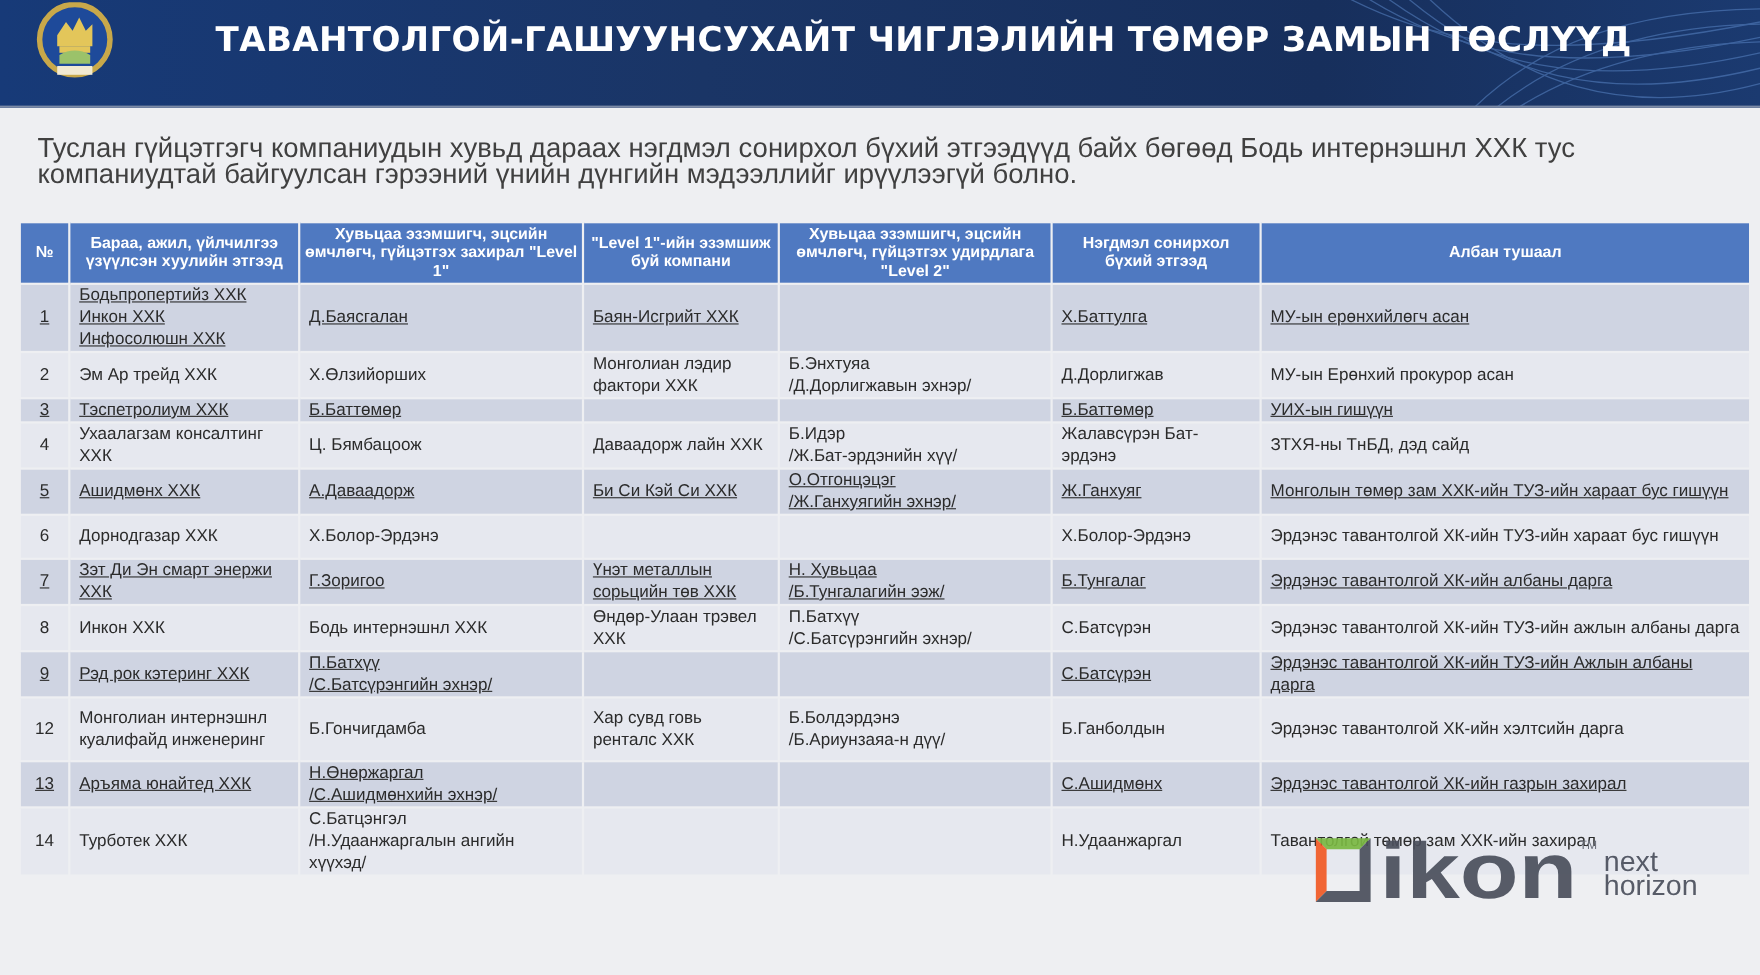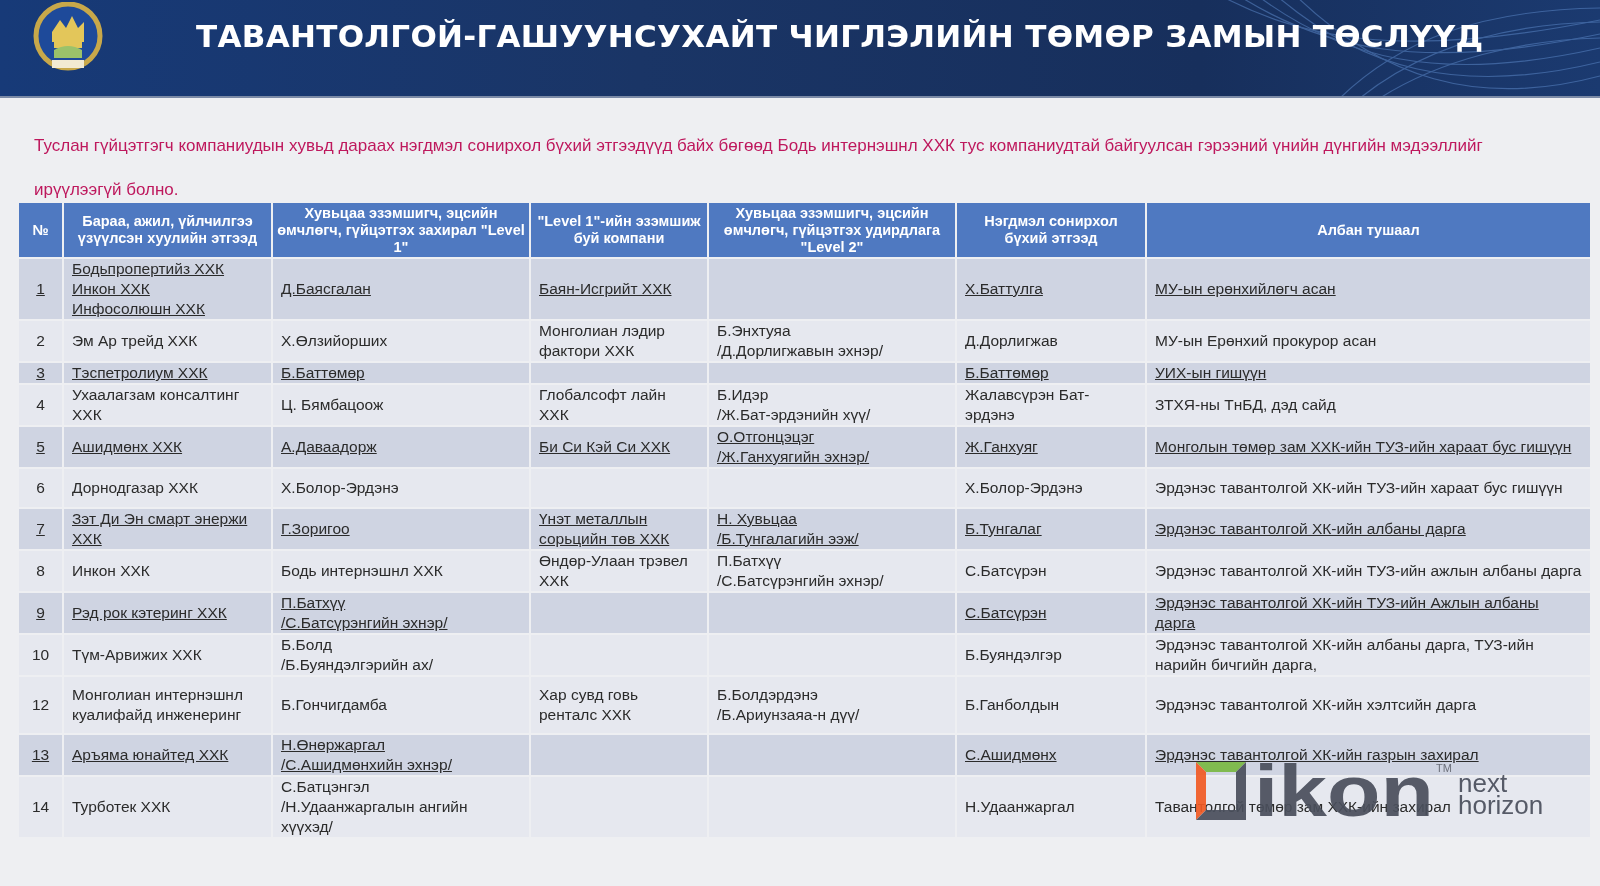--- a/index.html
+++ b/index.html
@@ -15,21 +15,21 @@
   .emblem { position: absolute; left: 32px; top: 2px; width: 72px; height: 72px; }
   .header-title {
     position: absolute; left: 196px; top: 18px;
     font-family: "DejaVu Sans", sans-serif; font-weight: bold;
     font-size: 31px; color: #ffffff; letter-spacing: 0.3px; white-space: nowrap;
   }
   .header-bottom { position: absolute; left: 0; top: 96px; width: 1600px; height: 3px; background: #7b8aa6; }
 
   .intro {
     position: absolute; left: 34px; top: 124px; width: 1540px;
-    font-size: 17px; line-height: 44px; color: #be185d;
+    font-size: 25px; line-height: 23px; color: #404040;
   }
 
   .table-wrap { position: absolute; left: 17px; top: 201px; width: 1573px; }
   table { border-collapse: collapse; width: 1573px; table-layout: fixed; }
   th {
     background: #4f79c1; color: #ffffff; font-weight: bold;
     font-size: 14.5px; line-height: 17px; text-align: center; vertical-align: middle;
     border: 2px solid #eeeff2; height: 56px; padding: 0 4px;
   }
   td {
@@ -126,21 +126,21 @@
           <td>Б.Баттөмөр</td>
           <td></td>
           <td></td>
           <td>Б.Баттөмөр</td>
           <td>УИХ-ын гишүүн</td>
         </tr>
         <tr class="even" style="height: 40px;">
           <td class="num">4</td>
           <td>Ухаалагзам консалтинг ХХК</td>
           <td>Ц. Бямбацоож</td>
-          <td>Глобалсофт лайн ХХК</td>
+          <td>Даваадорж лайн ХХК</td>
           <td>
             <span class="cell-line">Б.Идэр</span>
             <span class="cell-line">/Ж.Бат-эрдэнийн хүү/</span>
           </td>
           <td>Жалавсүрэн Бат-эрдэнэ</td>
           <td>ЗТХЯ-ны ТнБД, дэд сайд</td>
         </tr>
         <tr class="odd" style="height: 40px;">
           <td class="num">5</td>
           <td>Ашидмөнх ХХК</td>
@@ -190,32 +190,20 @@
           <td class="num">9</td>
           <td>Рэд рок кэтеринг ХХК</td>
           <td>
             <span class="cell-line">П.Батхүү</span>
             <span class="cell-line">/С.Батсүрэнгийн эхнэр/</span>
           </td>
           <td></td>
           <td></td>
           <td>С.Батсүрэн</td>
           <td>Эрдэнэс тавантолгой ХК-ийн ТУЗ-ийн Ажлын албаны дарга</td>
-        </tr>
-        <tr class="even" style="height: 40px;">
-          <td class="num">10</td>
-          <td>Түм-Арвижих ХХК</td>
-          <td>
-            <span class="cell-line">Б.Болд</span>
-            <span class="cell-line">/Б.Буяндэлгэрийн ах/</span>
-          </td>
-          <td></td>
-          <td></td>
-          <td>Б.Буяндэлгэр</td>
-          <td>Эрдэнэс тавантолгой ХК-ийн албаны дарга, ТУЗ-ийн нарийн бичгийн дарга,</td>
         </tr>
         <tr class="even" style="height: 58px;">
           <td class="num">12</td>
           <td>Монголиан интернэшнл куалифайд инженеринг</td>
           <td>Б.Гончигдамба</td>
           <td>Хар сувд говь ренталс ХХК</td>
           <td>
             <span class="cell-line">Б.Болдэрдэнэ</span>
             <span class="cell-line">/Б.Ариунзаяа-н дүү/</span>
           </td>

